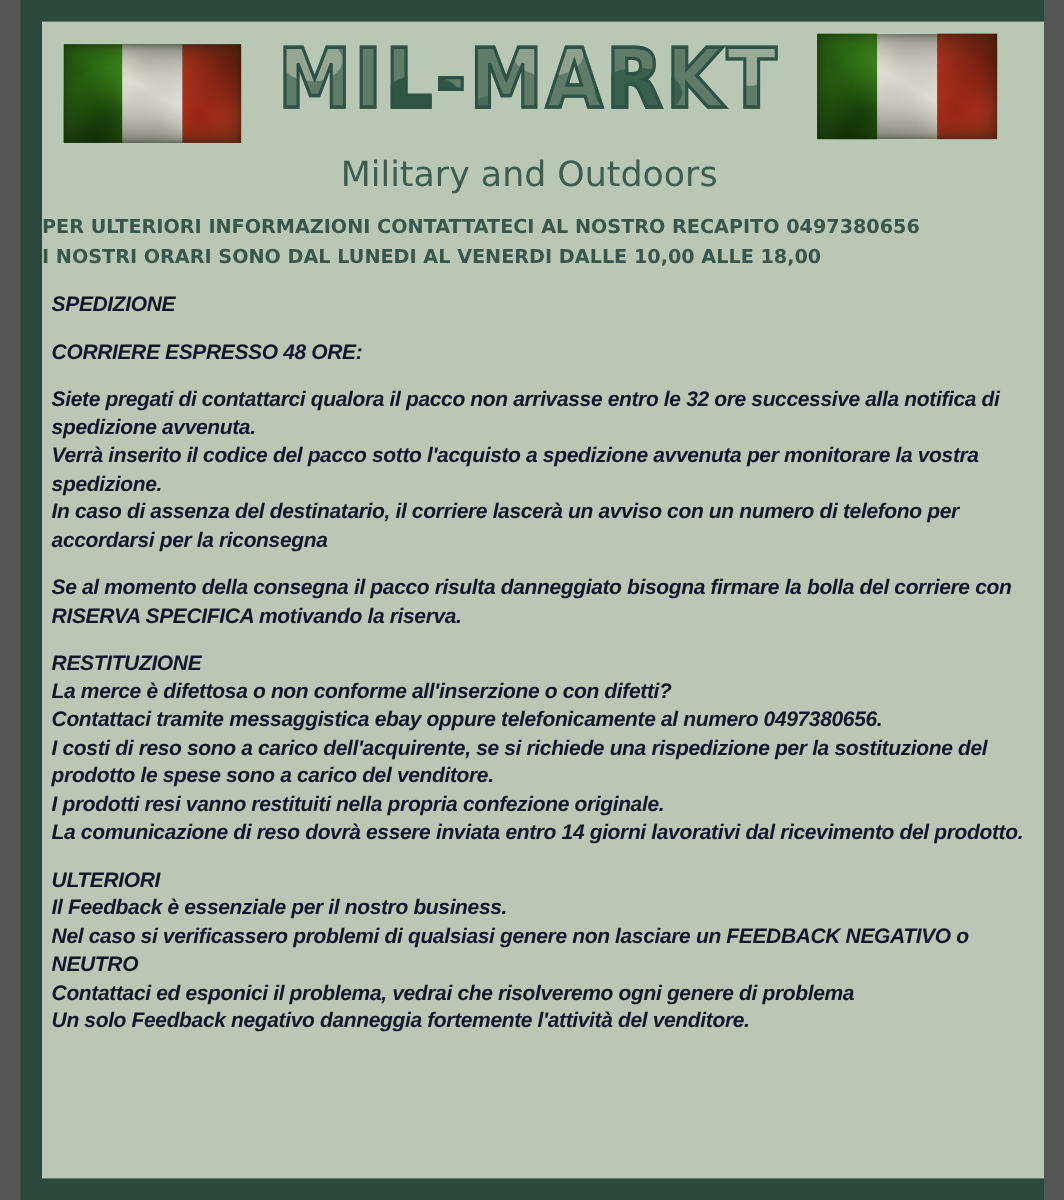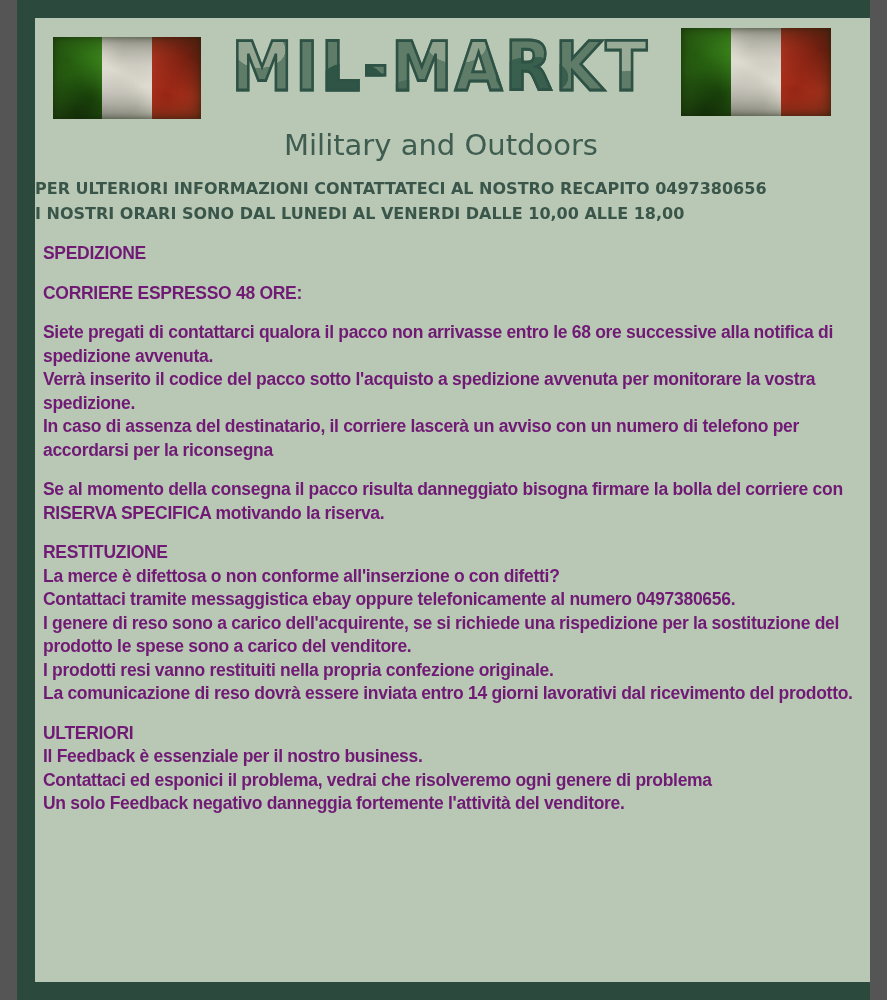--- a/index.html
+++ b/index.html
@@ -109,22 +109,23 @@
     line-height:25px;
     color:#3a564a;
     letter-spacing:0;
   }
   .body, .heading, .subheading{
     font-family:"Liberation Sans",sans-serif;
     font-weight:bold;
     font-size:17.5px;
     letter-spacing:-0.3px;
     line-height:23.5px;
-    color:#701a75;
+    color:#0f172a;
     padding:0 8px;
+    font-style:italic;
   }
   .gap{height:16px;}
 </style>
 </head>
 <body>
 
 <div class="page">
   <div class="inner">
 
     <div class="header">
@@ -148,36 +149,37 @@
       <p class="contact">PER ULTERIORI INFORMAZIONI CONTATTATECI AL NOSTRO RECAPITO 0497380656</p>
       <p class="contact">I NOSTRI ORARI SONO DAL LUNEDI AL VENERDI DALLE 10,00 ALLE 18,00</p>
 
       <div class="gap"></div>
       <p class="heading">SPEDIZIONE</p>
       <div class="gap"></div>
 
       <p class="subheading">CORRIERE ESPRESSO 48 ORE:</p>
 
       <div class="gap"></div>
-      <p class="body">Siete pregati di contattarci qualora il pacco non arrivasse entro le 68 ore successive alla notifica di spedizione avvenuta.</p>
+      <p class="body">Siete pregati di contattarci qualora il pacco non arrivasse entro le 32 ore successive alla notifica di spedizione avvenuta.</p>
       <p class="body">Verrà inserito il codice del pacco sotto l'acquisto a spedizione avvenuta per monitorare la vostra spedizione.</p>
       <p class="body">In caso di assenza del destinatario, il corriere lascerà un avviso con un numero di telefono per accordarsi per la riconsegna</p>
 
       <div class="gap"></div>
       <p class="body">Se al momento della consegna il pacco risulta danneggiato bisogna firmare la bolla del corriere con RISERVA SPECIFICA motivando la riserva.</p>
 
       <div class="gap"></div>
       <p class="heading">RESTITUZIONE</p>
       <p class="body">La merce è difettosa o non conforme all'inserzione o con difetti?</p>
       <p class="body">Contattaci tramite messaggistica ebay oppure telefonicamente al numero 0497380656.</p>
-      <p class="body">I genere di reso sono a carico dell'acquirente, se si richiede una rispedizione per la sostituzione del prodotto le spese sono a carico del venditore.</p>
+      <p class="body">I costi di reso sono a carico dell'acquirente, se si richiede una rispedizione per la sostituzione del prodotto le spese sono a carico del venditore.</p>
       <p class="body">I prodotti resi vanno restituiti nella propria confezione originale.</p>
       <p class="body">La comunicazione di reso dovrà essere inviata entro 14 giorni lavorativi dal ricevimento del prodotto.</p>
 
       <div class="gap"></div>
       <p class="heading">ULTERIORI</p>
       <p class="body">Il Feedback è essenziale per il nostro business.</p>
+      <p class="body">Nel caso si verificassero problemi di qualsiasi genere non lasciare un FEEDBACK NEGATIVO o NEUTRO</p>
       <p class="body">Contattaci ed esponici il problema, vedrai che risolveremo ogni genere di problema</p>
       <p class="body">Un solo Feedback negativo danneggia fortemente l'attività del venditore.</p>
     </div>
 
   </div>
 </div>
 
 </body></html>

